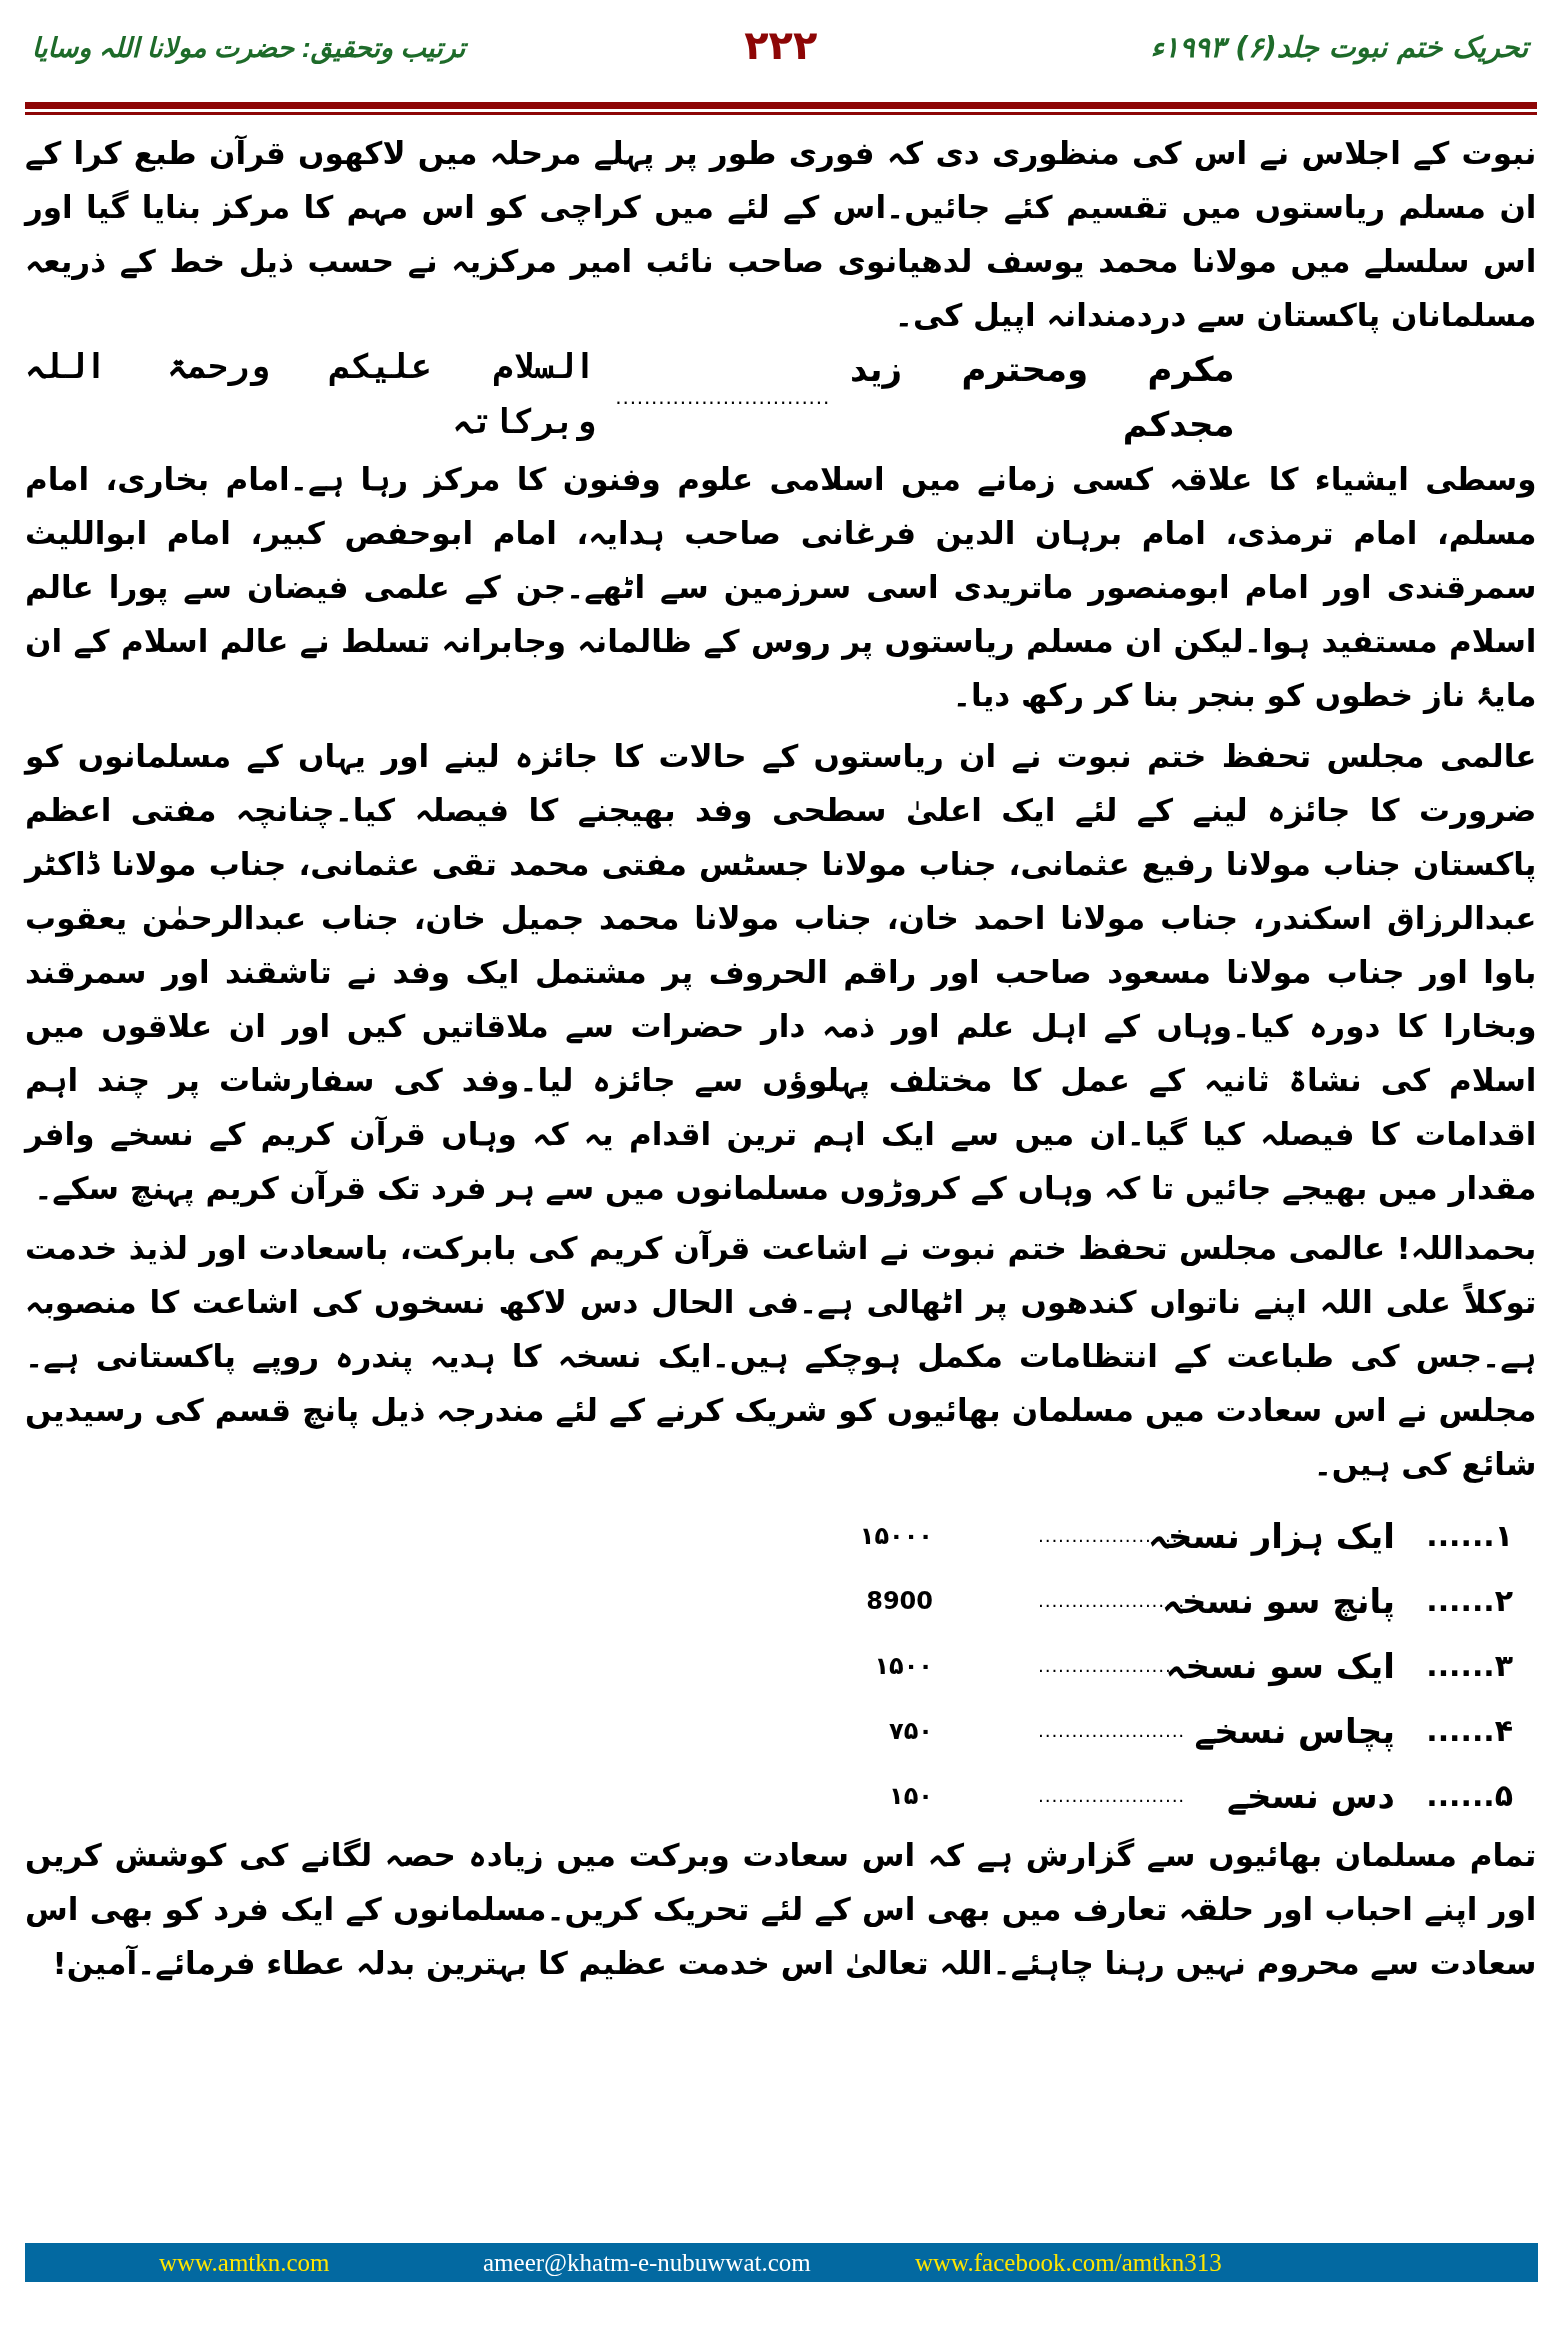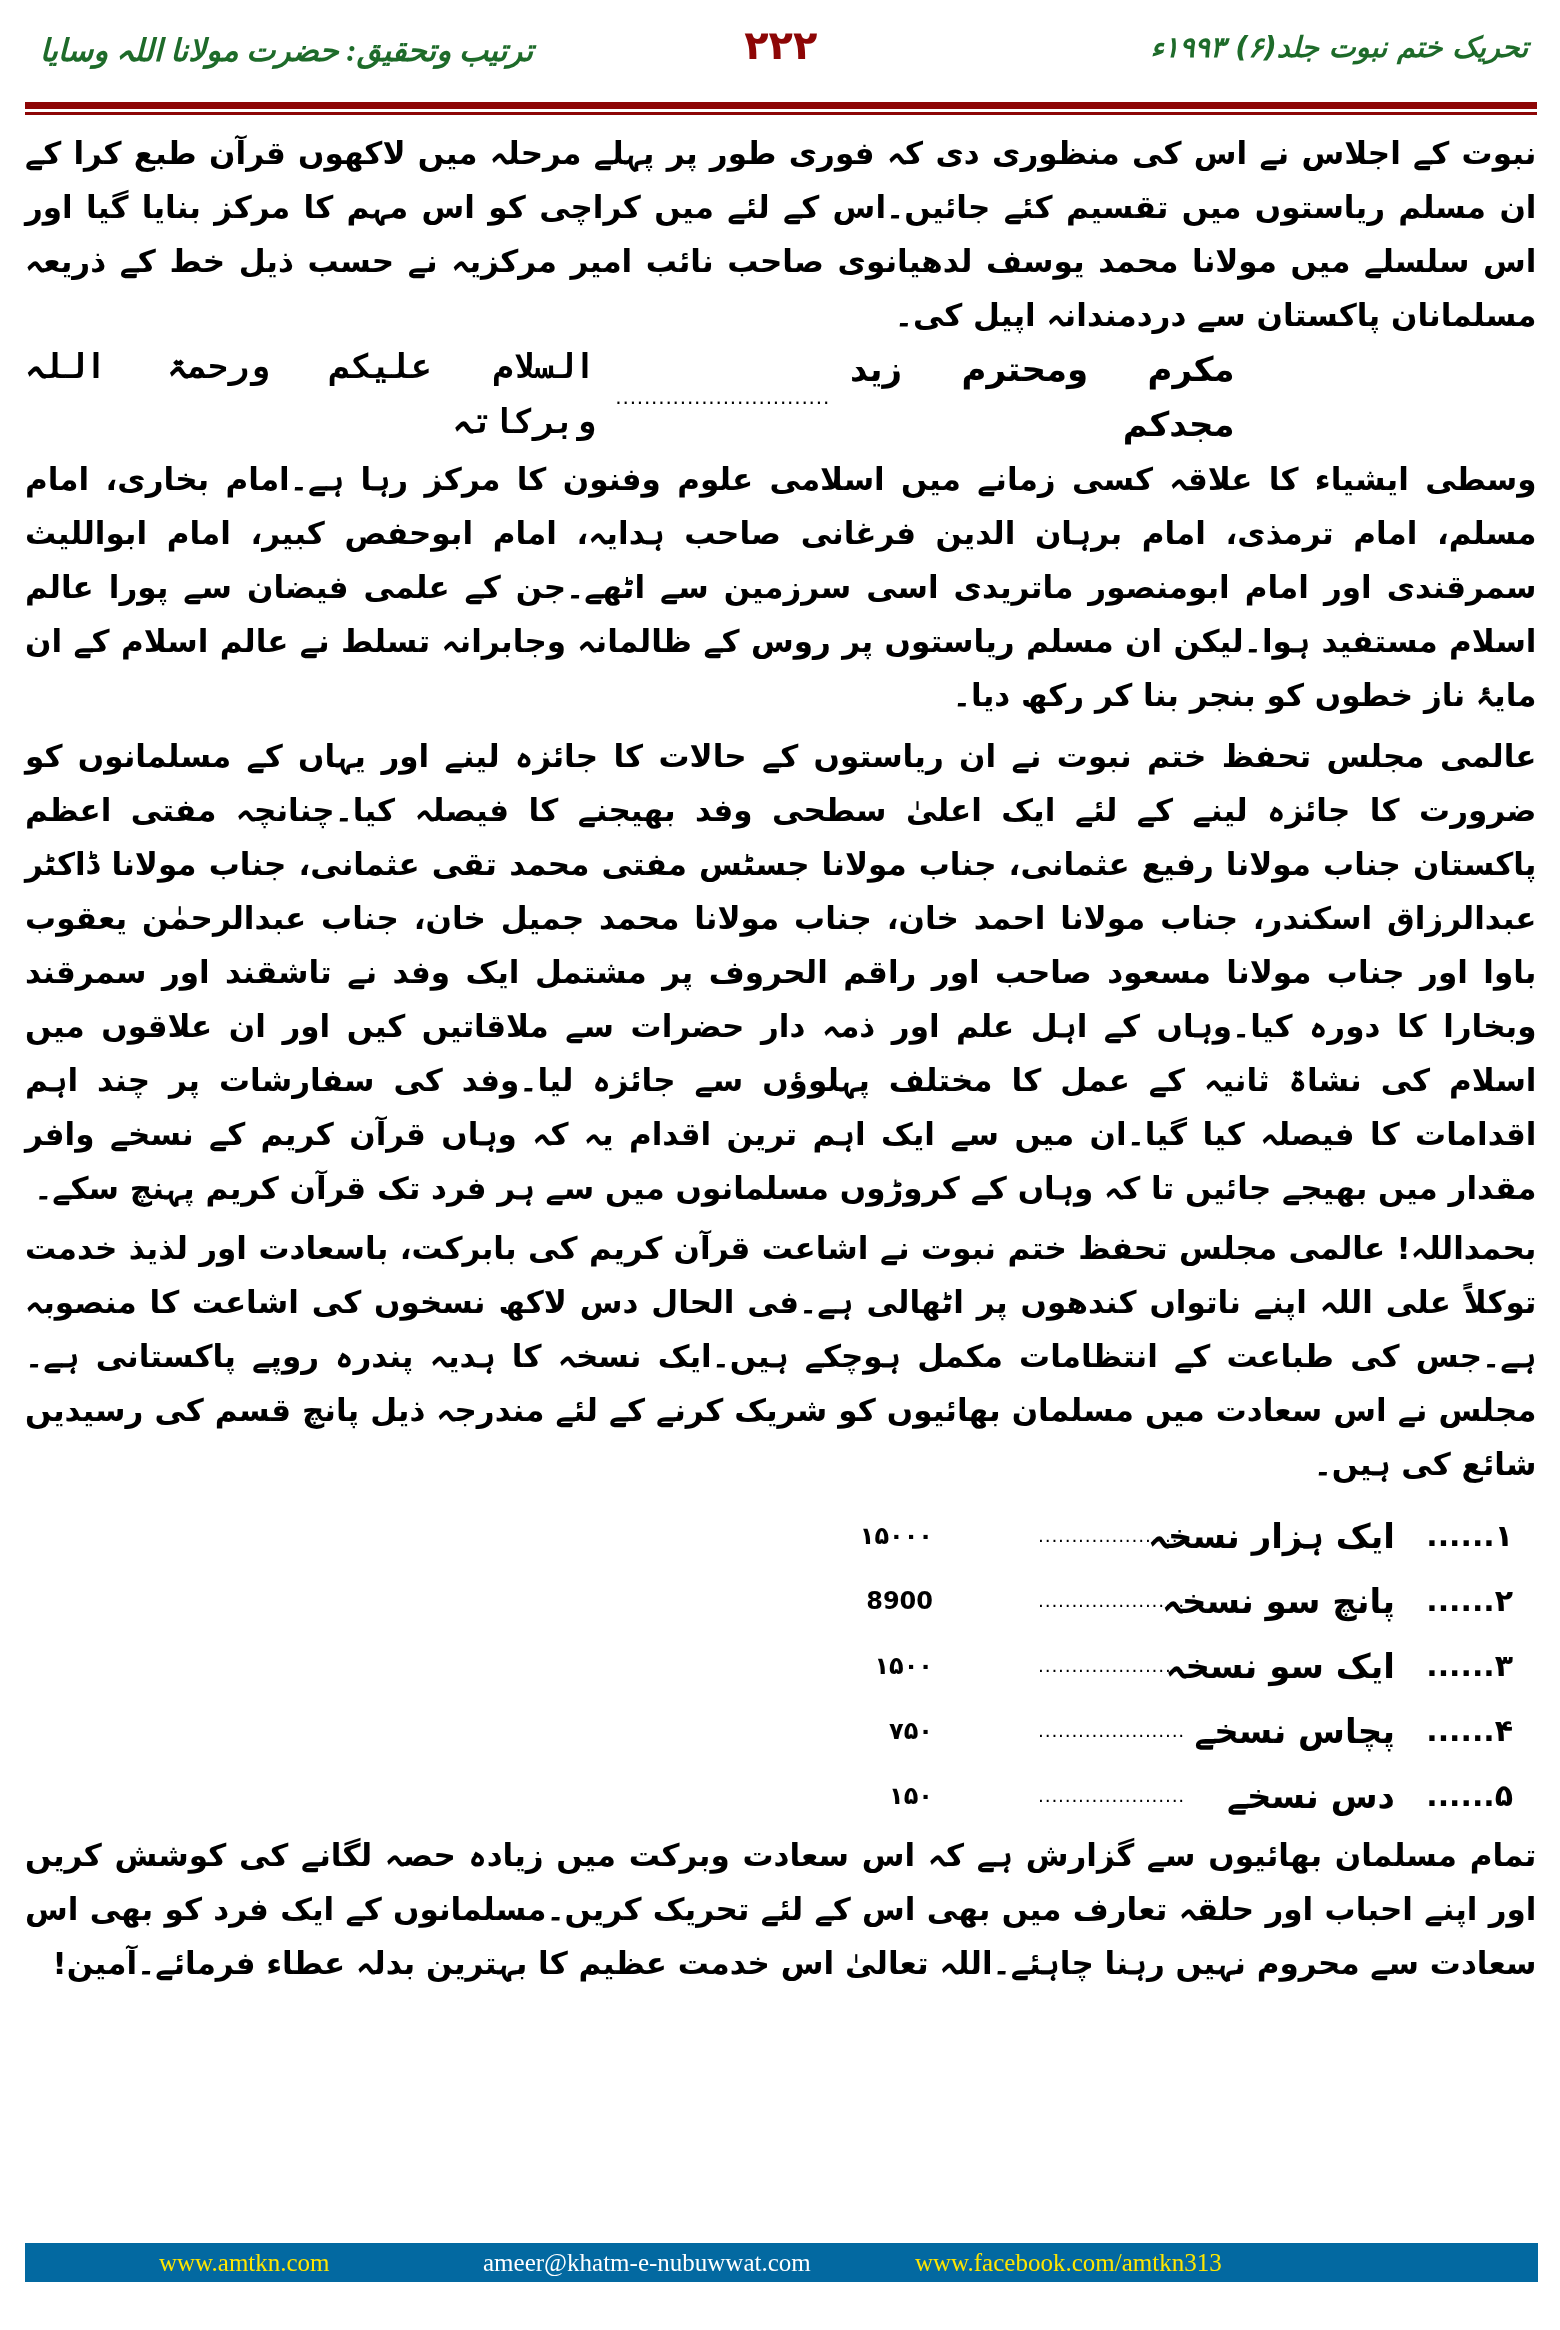--- a/index.html
+++ b/index.html
@@ -6,22 +6,22 @@
   body { width: 1560px; height: 2330px; position: relative; overflow: hidden;
          font-family: "DejaVu Sans", sans-serif; color: #000; }
   .page { position: absolute; left: 0; top: 0; width: 1560px; height: 2330px; }
 
   
   .hdr { position: absolute; top: 15px; left: 25px; right: 23.5px; height: 76px; }
   .hdr-right { position: absolute; right: 8.4px; top: 15px; direction: rtl;
                font-family: "DejaVu Sans", sans-serif; font-size: 28.6px; font-style: italic;
                font-weight: bold; color: #1e6b2a; white-space: nowrap; text-align: center; }
   .hdr-left { position: absolute; left: 6.7px; top: 17px; direction: rtl;
-              font-family: Liberation Serif, serif; font-size: 31px; font-style: italic;
-              font-weight: bold; color: #1e6b2a; white-space: nowrap; margin-left: 8px; }
+              font-family: Liberation Sans, sans-serif; font-size: 27px; font-style: italic;
+              font-weight: bold; color: #1e6b2a; white-space: nowrap; }
   .hdr-page { position: absolute; left: 50%; transform: translateX(-50%); top: 6.7px;
               font-family: "DejaVu Sans", sans-serif; font-size: 40px; font-weight: bold;
               color: #8d0606; }
   .rule-thick { position: absolute; left: 25px; right: 23.5px; top: 102px; height: 6.7px; background: #8d0606; }
   .rule-thin  { position: absolute; left: 25px; right: 23.5px; top: 112px; height: 2.5px; background: #8d0606; }
 
   
   .body { position: absolute; left: 25px; right: 23.5px; top: 126px; direction: rtl;
           font-family: "DejaVu Sans", sans-serif; font-weight: bold; font-size: 31px;
           line-height: 54px; text-align: justify; text-align-last: right; }

